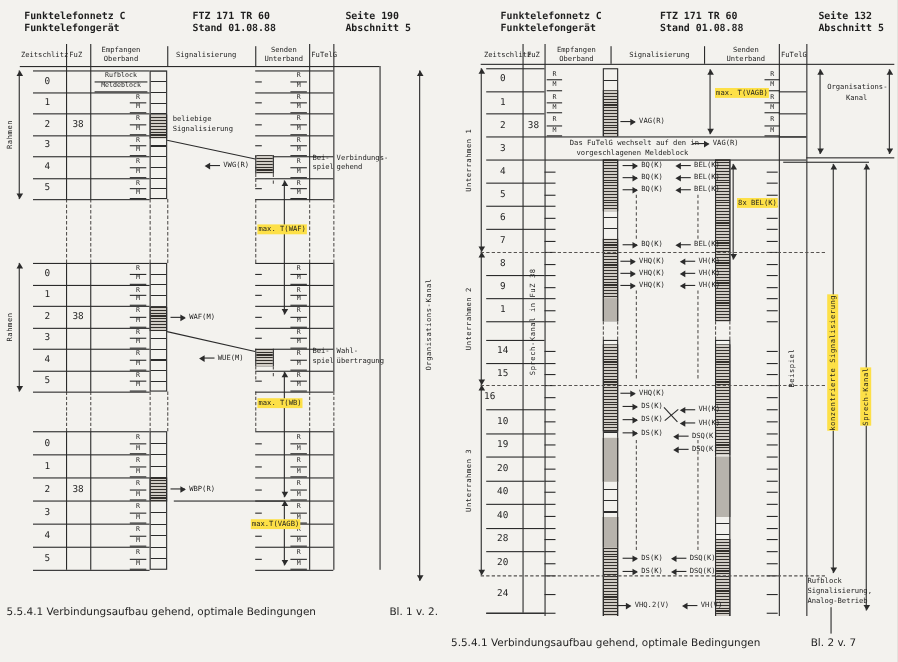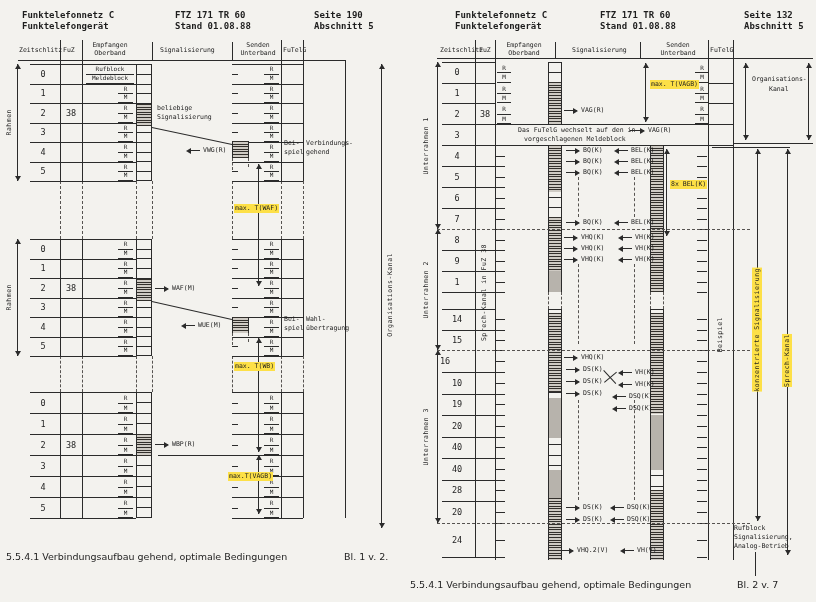--- a/index.html
+++ b/index.html
@@ -35,21 +35,21 @@
     <div class="hd" style="left:22px;top:10px"><span>Funktelefonnetz C</span><br><span>Funktelefongerät</span></div>
     <div class="hd" style="left:175px;top:10px"><span>FTZ 171 TR 60</span><br><span>Stand 01.08.88</span></div>
     <div class="hd" style="left:314px;top:10px"><span>Seite 190</span><br><span>Abschnitt 5</span></div>
     <div class="ch" style="left:19px;top:46px">Zeitschlitz</div>
     <div class="ch" style="left:63px;top:46px">FuZ</div>
     <div class="ch chc" style="left:86px;top:41px;width:48px"><span>Empfangen</span><br><span>Oberband</span></div>
     <div class="ch" style="left:160px;top:46px">Signalisierung</div>
     <div class="ch chc" style="left:236px;top:41px;width:44px"><span>Senden</span><br><span>Unterband</span></div>
     <div class="ch" style="left:283px;top:46px">FuTelG</div>
     <div class="cap" style="left:6px;top:551px">5.5.4.1 Verbindungsaufbau gehend, optimale Bedingungen</div>
-    <div class="cap" style="left:344px;top:551px">Bl. 1 v. 2.</div>
+    <div class="cap" style="left:354px;top:551px">Bl. 1 v. 2.</div>
     <div class="layer" id="diagL">
         <div class="ln" style="left: 18px; top: 60px; width: 327px; height: 1px;"></div>
         <div class="ln" style="left: 60px; top: 40px; width: 1px; height: 141px;"></div>
         <div class="ln" style="left: 60px; top: 239px; width: 1px; height: 117px;"></div>
         <div class="ln" style="left: 60px; top: 392px; width: 1px; height: 126px;"></div>
         <div class="dshv" style="left: 60px; top: 181px; height: 58px;"></div>
         <div class="dshv" style="left: 60px; top: 356px; height: 36px;"></div>
         <div class="ln" style="left: 82px; top: 40px; width: 1px; height: 141px;"></div>
         <div class="ln" style="left: 82px; top: 239px; width: 1px; height: 117px;"></div>
         <div class="ln" style="left: 82px; top: 392px; width: 1px; height: 126px;"></div>

